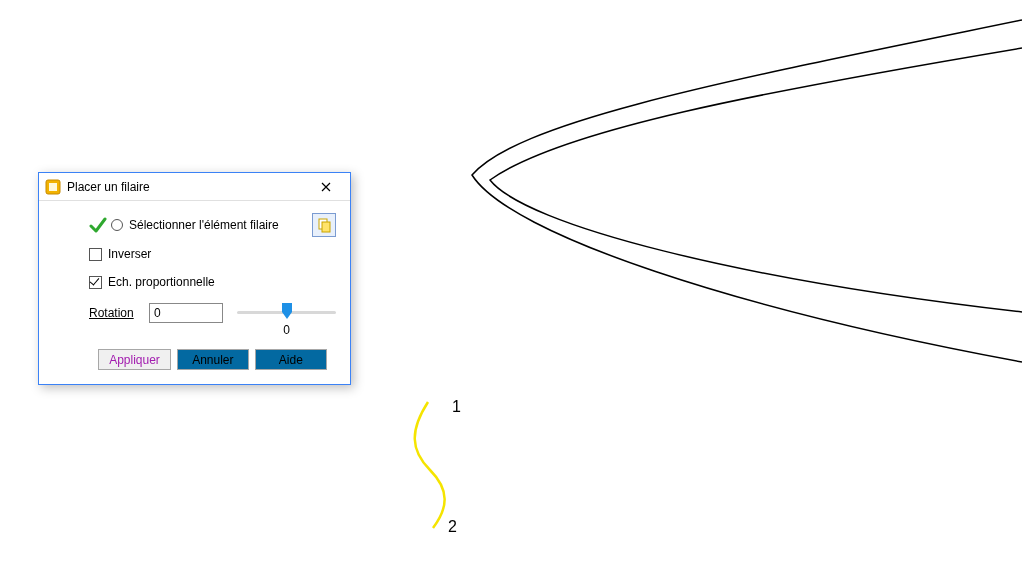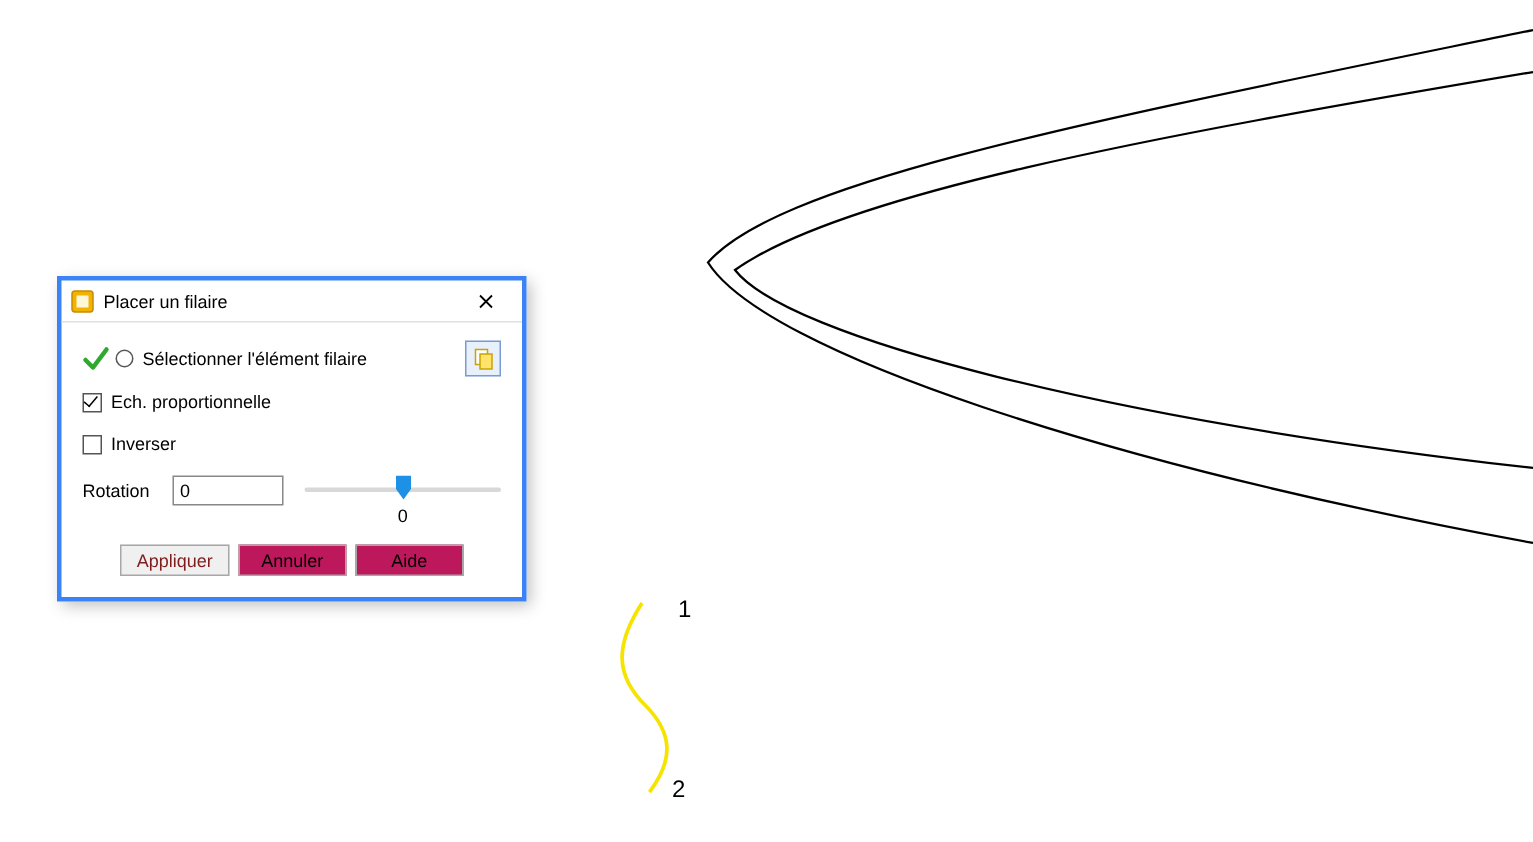--- a/index.html
+++ b/index.html
@@ -12,24 +12,24 @@
     color: #000;
     overflow: hidden;
     position: relative;
   }
   .canvas {
     position: absolute; inset: 0;
   }
   
   .dialog {
     position: absolute;
-    left: 38px; top: 184px;
+    left: 38px; top: 172px;
     width: 313px;
     background: #fff;
-    border: 3px solid #3b82f6;
+    border: 1px solid #3b82f6;
     box-shadow: 3px 3px 10px rgba(0,0,0,0.25);
   }
   .titlebar {
     display: flex;
     align-items: center;
     height: 28px;
     border-bottom: 1px solid #e0e0e0;
     padding: 0 4px 0 6px;
   }
   .titlebar .app-icon {
@@ -44,20 +44,21 @@
     color: #000;
   }
   .titlebar .close {
     width: 40px; height: 28px;
     display: flex; align-items:center; justify-content:center;
     cursor: pointer;
   }
   .titlebar .close svg { width: 10px; height: 10px; }
   .body {
     padding: 12px 14px 14px 14px;
+    margin-left: 36px;
   }
   .row {
     display: flex;
     align-items: center;
     min-height: 22px;
     margin-bottom: 6px;
   }
   .status-icon {
     width: 18px; height: 18px;
     display:flex; align-items:center; justify-content:center;
@@ -104,21 +105,21 @@
     width: 4px; height: 8px;
     border-right: 1.5px solid #000;
     border-bottom: 1.5px solid #000;
     transform: rotate(40deg);
   }
   .rotation-row {
     display: flex;
     align-items: center;
     margin-top: 8px;
   }
-  .rotation-label { width: 60px; }
+  .rotation-label { width: 60px; text-decoration: underline; }
   .rotation-input {
     width: 74px; height: 20px;
     border: 1px solid #888;
     padding: 0 4px;
     font: inherit;
     outline: none;
   }
   .slider {
     flex: 1;
     margin-left: 14px;
@@ -148,27 +149,27 @@
   .buttons {
     display: flex;
     justify-content: center;
     gap: 6px;
     margin-top: 24px;
   }
   .btn {
     min-width: 72px;
     height: 21px;
     border: 1px solid #a7a7a7;
-    background: #be185d;
+    background: #0369a1;
     font: inherit;
     cursor: pointer;
     padding: 0 10px;
   }
   .btn:disabled {
-    color: #7f1d1d;
+    color: #a21caf;
     background: #f0f0f0;
     cursor: default;
   }
   .ann {
     position: absolute;
     font-size: 16px;
     color: #000;
   }
 </style>
 </head>
@@ -217,28 +218,28 @@
       <span class="copy-btn">
         <svg width="16" height="16" viewBox="0 0 16 16">
           <rect x="3" y="2" width="8" height="10" fill="#fff" stroke="#c9a400"></rect>
           <rect x="6" y="5" width="8" height="10" fill="#ffe36b" stroke="#c9a400"></rect>
         </svg>
       </span>
     </div>
 
 
 
+    <div class="row" style="margin-top:6px;">
+      <span class="chk"></span>
+      <span>Inverser</span>
+    </div>
+
     <div class="row">
       <span class="chk checked"></span>
       <span>Ech. proportionnelle</span>
-    </div>
-
-    <div class="row" style="margin-top:6px;">
-      <span class="chk"></span>
-      <span>Inverser</span>
     </div>
 
     <div class="rotation-row">
       <span class="rotation-label">Rotation</span>
       <input class="rotation-input" value="0" style="">
       <div class="slider">
         <div class="slider-track"></div>
         <div class="slider-thumb">
           <svg width="10" height="16" viewBox="0 0 10 16">
             <path d="M0 0 H10 V9 L5 16 L0 9 Z" fill="#1e90e6"></path>

